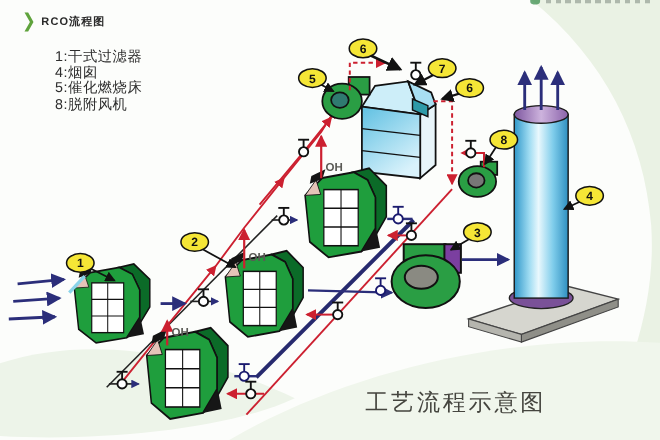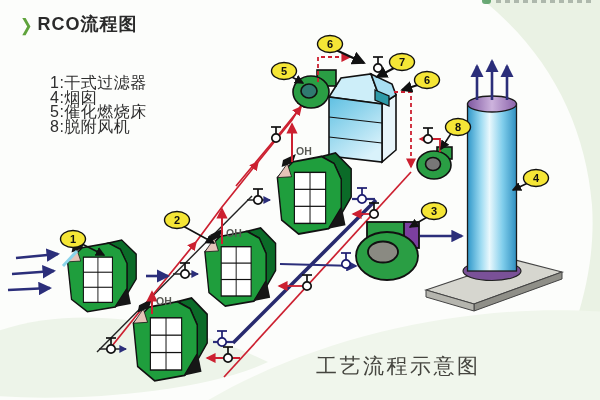--- a/index.html
+++ b/index.html
@@ -6,27 +6,27 @@
   #stage{
     position:relative;width:600px;height:400px;overflow:hidden;
     background:#fcfdfb;
     font-family:"Liberation Sans","DejaVu Sans",sans-serif;
   }
   #diagram-svg{position:absolute;left:0;top:0;}
   .header{
     position:absolute;left:20px;top:12px;display:flex;align-items:center;gap:5px;z-index:5;
   }
   .chev{color:#5fa33c;font-size:15px;font-weight:bold;line-height:1;transform:scaleY(1.15);}
-  .htitle{font-size:18px;font-weight:bold;color:#2a2a2a;letter-spacing:1px;}
+  .htitle{font-size:10px;font-weight:bold;color:#2a2a2a;letter-spacing:1px;}
   .legend{
-    position:absolute;left:50px;top:76px;z-index:5;color:#2e2e2e;
-    font-size:16px;line-height:14.6px;letter-spacing:0.5px;
+    position:absolute;left:50px;top:44px;z-index:5;color:#2e2e2e;
+    font-size:13px;line-height:14.6px;letter-spacing:0.5px;
   }
   .caption{
-    position:absolute;left:316px;top:352px;z-index:5;color:#45453f;
+    position:absolute;left:332px;top:352px;z-index:5;color:#45453f;
     font-size:21px;letter-spacing:2.5px;
   }
   .partial-logo{
     position:absolute;top:0;right:8px;height:5px;width:110px;z-index:5;
     display:flex;align-items:flex-start;gap:5px;opacity:.75;
   }
   .partial-logo .mark{width:9px;height:4px;background:#3d8f4e;border-radius:0 0 3px 3px;}
   .partial-logo .txt{flex:1;height:3px;
     background:repeating-linear-gradient(90deg,#9aa59a 0 5px,transparent 5px 9px);}
 </style>

